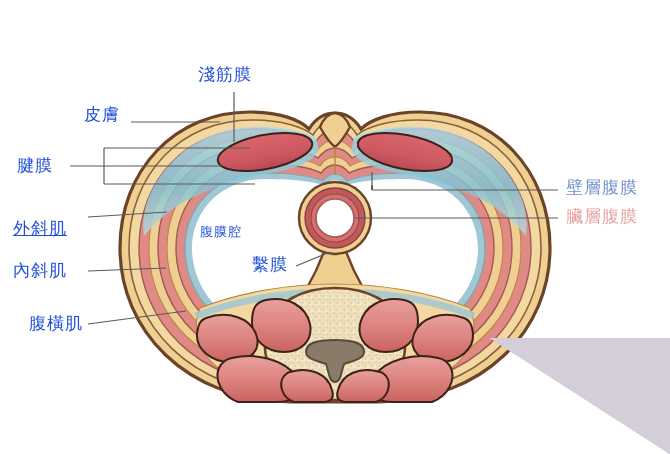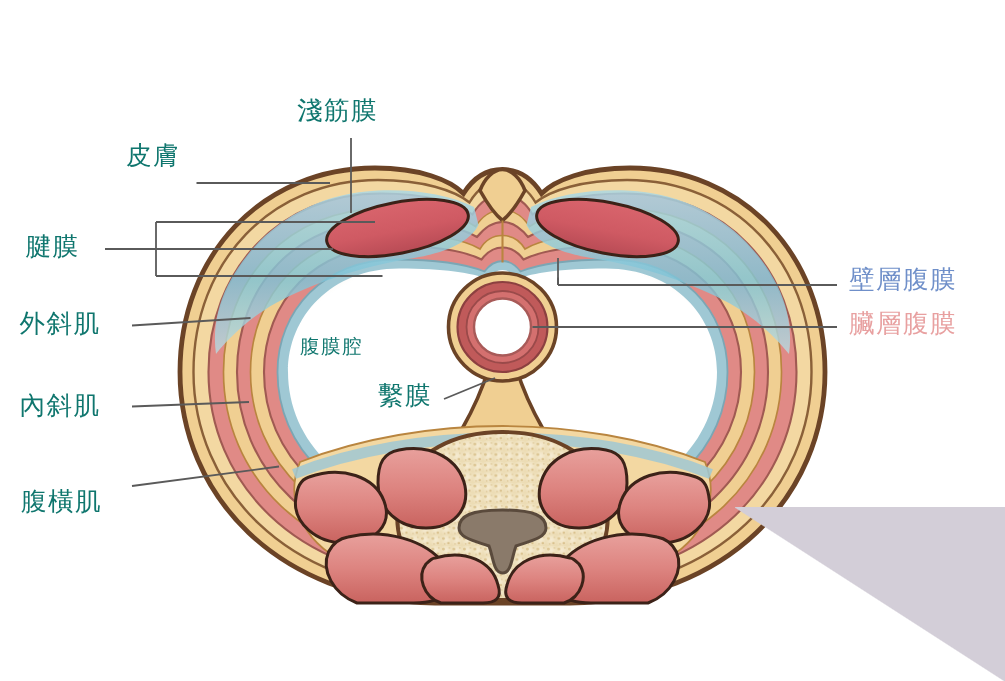--- a/index.html
+++ b/index.html
@@ -20,21 +20,21 @@
     left: 0;
     top: 0;
     width: 670px;
     height: 454px;
   }
   .lbl {
     position: absolute;
     font-size: 17px;
     line-height: 1;
     letter-spacing: 1px;
-    color: #0f766e;
+    color: #1d4ed8;
     white-space: nowrap;
     font-family: "DejaVu Sans", "Liberation Sans", sans-serif;
   }
   .lbl-parietal { color: #6f8fc9; }
   .lbl-visceral { color: #e8a0a0; }
   #corner-wedge {
     position: absolute;
     right: 0;
     bottom: 0;
     width: 180px;
@@ -299,29 +299,29 @@
       <path d="M372 172 L 372 190"></path>
 
       <path d="M355 218 L 558 218"></path>
     </g>
   </svg>
 
   <div id="corner-wedge"></div>
 
   <div class="lbl" style="left:198px; top:66px;">淺筋膜</div>
 
-  <div class="lbl" style="left:84px; top:96px;">皮膚</div>
+  <div class="lbl" style="left:84px; top:106px;">皮膚</div>
 
   <div class="lbl" style="left:17px; top:157px;">腱膜</div>
 
-  <div class="lbl" style="left:13px; top:208px;">外斜肌</div>
+  <div class="lbl" style="left:13px; top:220px;text-decoration:underline;">外斜肌</div>
 
   <div class="lbl" style="left:13px; top:262px;font-family:Liberation Serif, serif;">內斜肌</div>
 
-  <div class="lbl" style="left:14px; top:315px;margin-top:12px;">腹橫肌</div>
+  <div class="lbl" style="left:29px; top:315px;">腹橫肌</div>
 
   <div class="lbl" style="left:200px; top:225px; font-size:13px;">腹膜腔</div>
 
   <div class="lbl" style="left:252px; top:256px;">繫膜</div>
 
   <div class="lbl lbl-visceral" style="left:566px; top:208px;">臟層腹膜</div>
 
   <div class="lbl lbl-parietal" style="left:566px; top:179px;">壁層腹膜</div>
 
 </div>

